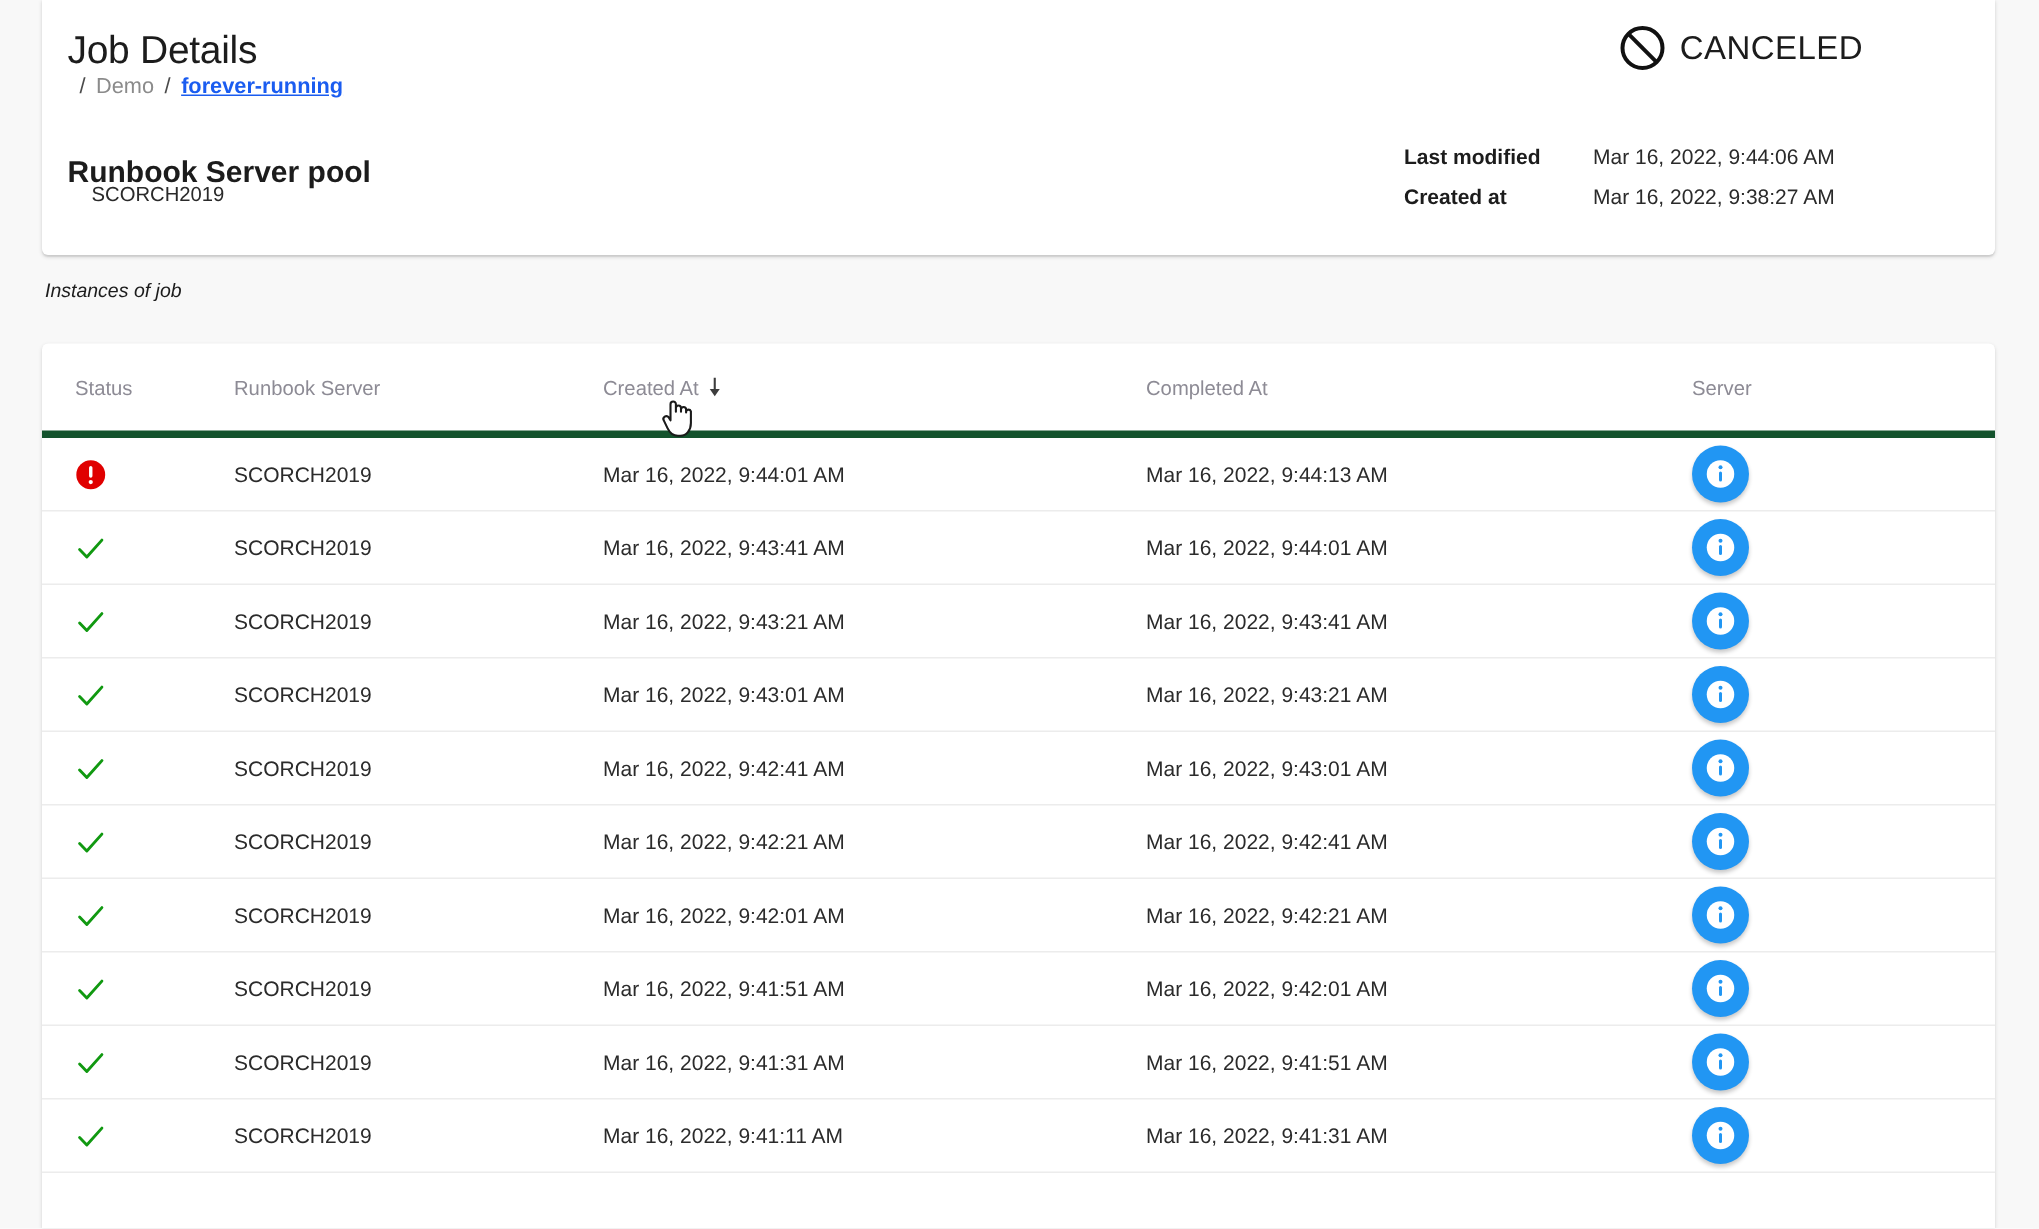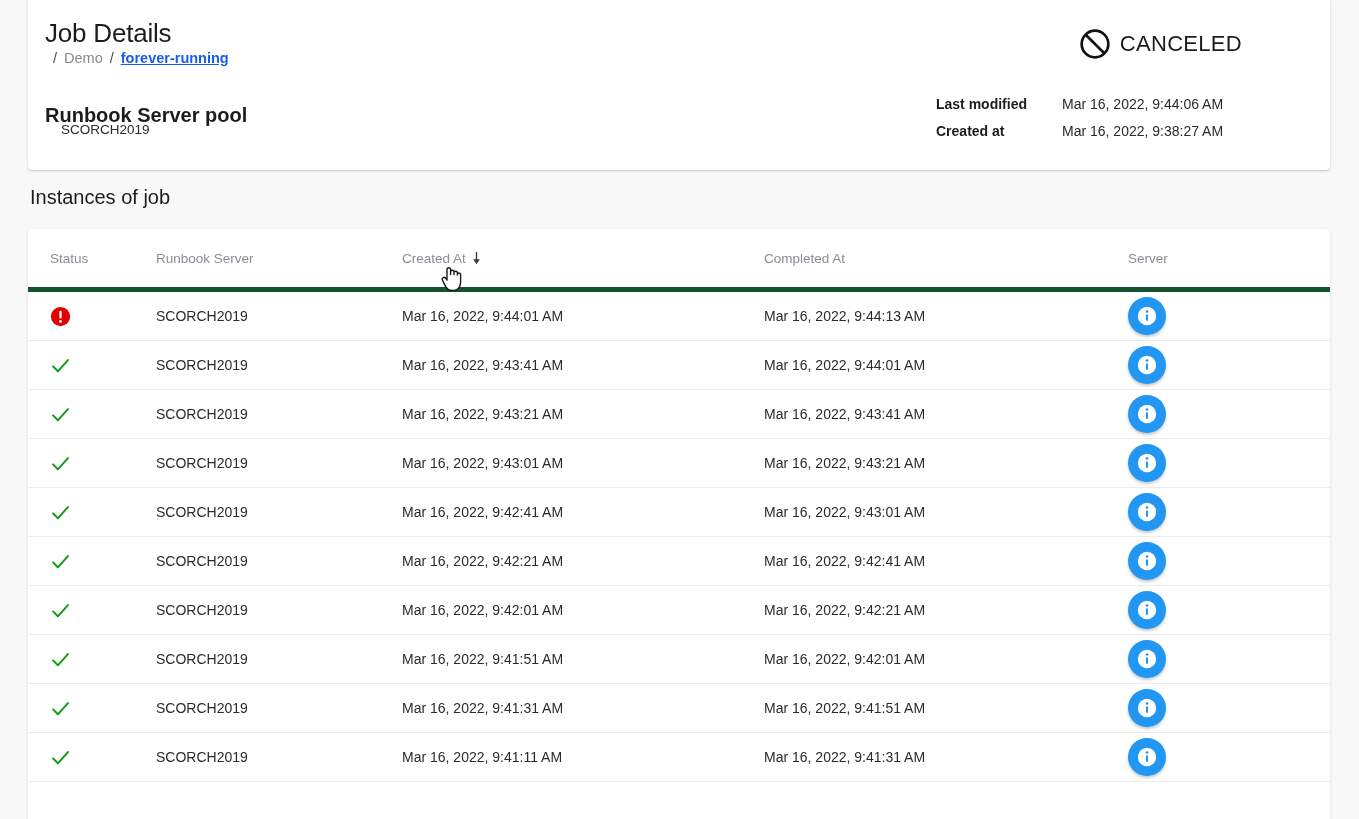--- a/index.html
+++ b/index.html
@@ -69,21 +69,21 @@
     position: absolute;
     left: 33px;
     top: 122px;
     font-size: 13.5px;
     color: #2a2a2a;
   }
 
   .status-badge {
     position: absolute;
     right: 88px;
-    top: 28px;
+    top: 16px;
     display: flex;
     align-items: center;
     gap: 9px;
   }
   .badge-text {
     font-size: 22px;
     color: #1c1c1c;
     letter-spacing: 0.3px;
   }
   .cancel-icon { width: 32px; height: 32px; display:block; }
@@ -100,22 +100,23 @@
     font-weight: bold;
     color: #1c1c1c;
   }
   .meta-val { color: #2a2a2a; }
 
   
   .section-title {
     position: absolute;
     left: 30px;
     top: 186px;
-    font-size: 20px;
+    font-size: 13px;
     color: #1c1c1c;
+    font-style: italic;
   }
 
   
   .table-card {
     position: absolute;
     left: 28px;
     top: 229px;
     width: 1302px;
     height: 590px;
     background: #ffffff;

